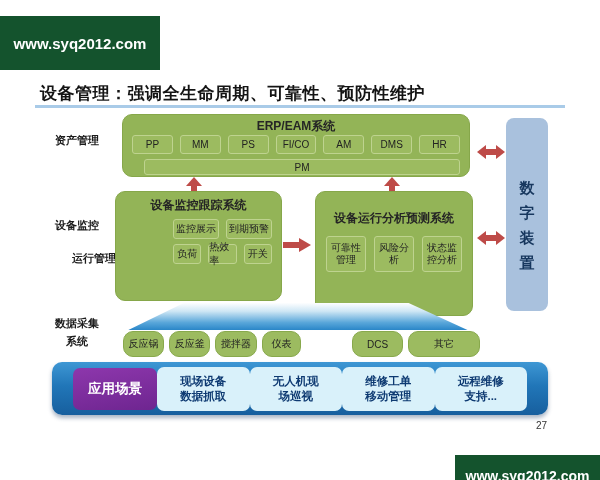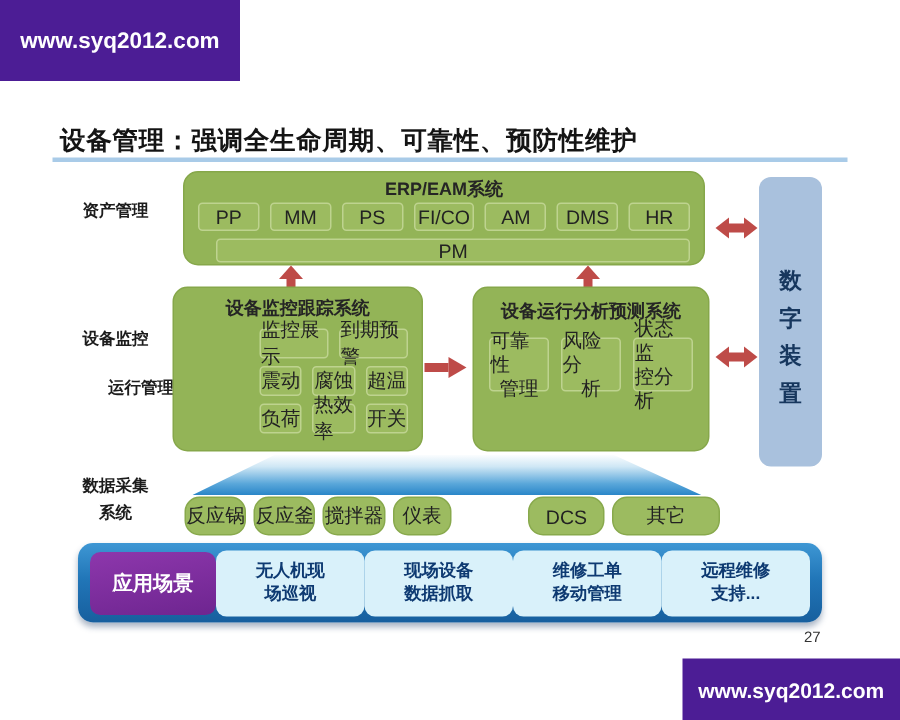--- a/index.html
+++ b/index.html
@@ -6,53 +6,53 @@
   html,body { width:600px; height:480px; }
   body {
     font-family:"Liberation Sans","DejaVu Sans",sans-serif;
     background:#ffffff; position:relative; overflow:hidden;
     --green:#93B457; --green-cell:#9CBB60; --cell-border:#bed38f;
     --red:#BE4B48; --navy:#17375E;
   }
   .abs { position:absolute; }
 
   
-  .banner { background:#4c1d95; color:#fff; font-weight:bold;
-    display:flex; align-items:center; justify-content:center; }
+  .banner { background:#14532d; color:#fff; font-weight:bold;
+    display:flex; align-items:center; justify-content:center;margin-top:16px; }
   .banner-top { left:0; top:0; width:160px; height:54px; font-size:15px; }
   .banner-bottom { left:455px; top:439px; width:145px; height:41px; font-size:14px; }
 
   
   .title { left:40px; top:82px; font-size:17px; font-weight:bold; color:#141414; letter-spacing:0.5px; }
   .title-underline { left:35px; top:105px; width:530px; height:3px; background:#A9CBE8; }
 
   
   .side-label { width:78px; text-align:center; font-size:11px; font-weight:bold; color:#1c1c1c; }
 
   
   .gbox { background:var(--green); border:1px solid #86a74a; border-radius:10px; color:#222; }
   .gbox-title { text-align:center; font-size:12px; font-weight:bold; color:#252525; }
   .cell { background:var(--green-cell); border:1px solid var(--cell-border); border-radius:3px;
     display:flex; align-items:center; justify-content:center;
-    font-size:13px; color:#222; }
+    font-size:10px; color:#222; }
 
   
   .erp-box { left:122px; top:114px; width:348px; height:63px; padding:2px 9px 0; }
   .erp-box .gbox-title { height:18px; line-height:18px; }
   .erp-row { display:flex; gap:7px; }
   .erp-row .cell { flex:1; height:19px; }
   .pm-bar { margin-top:5px; height:16px;margin-left:12px; }
 
   
   .track-box { left:115px; top:191px; width:167px; height:110px; padding:5px 9px; }
   .track-row { display:flex; gap:7px; margin-top:5px;padding-left:48px; }
   .track-row .cell { flex:1; height:20px; }
 
   
-  .ana-box { left:315px; top:191px; width:158px; height:110px; padding:7px 10px;font-family:Liberation Serif, serif; }
+  .ana-box { left:315px; top:191px; width:158px; height:125px; padding:18px 10px;font-family:Liberation Serif, serif; }
   .ana-row { display:flex; gap:8px; margin-top:9px; }
   .ana-row .cell { flex:1; height:36px; flex-direction:column; line-height:1.25; }
 
   
   .digital-box { left:506px; top:118px; width:42px; height:193px;
     background:#A9C1DD; border-radius:8px;
     display:flex; flex-direction:column; align-items:center;
     padding-top:62px; gap:10px; }
   .digital-box span { font-size:15px; font-weight:bold; color:var(--navy); line-height:1; }
 
@@ -82,21 +82,21 @@
     clip-path:polygon(17% 0, 80% 0, 96.5% 100%, 1.5% 100%); }
 
   
   .device-row { left:123px; top:331px; width:357px; height:26px; display:flex; gap:5px; }
   .device-row .cell { border-radius:10px; border:1px solid #88a94c; }
 
   
   .app-bar { left:52px; top:362px; width:496px; height:53px;
     background:linear-gradient(180deg,#3E97D4 0%,#2176B8 45%,#175F9E 100%);
     border-radius:10px; box-shadow:0 3px 4px rgba(40,70,110,0.4);
-    display:flex; align-items:center; padding:0 8px; }
+    display:flex; align-items:center; padding:0 21px; }
   .app-label { width:84px; height:42px; flex:none; border-radius:7px;
     background:linear-gradient(170deg,#8D37AC 0%,#6E2590 100%);
     color:#fff; font-size:13.5px; font-weight:bold;
     display:flex; align-items:center; justify-content:center; }
   .app-item { flex:1; height:44px; background:#D9F1FA; border-radius:7px;
     color:#0E3A72; font-size:11.5px; font-weight:bold; line-height:1.3;
     display:flex; flex-direction:column; align-items:center; justify-content:center;
     text-align:center; }
 
   .page-num { left:536px; top:420px; font-size:10px; color:#333; }
@@ -138,25 +138,20 @@
 <div class="abs uparrow" style="left:384px; top:177px;">
   <div class="head"></div>
   <div class="stem"></div>
 </div>
 
 <div class="abs gbox track-box">
   <div class="gbox-title">设备监控跟踪系统</div>
   <div class="track-row">
     <div class="cell">监控展示</div>
     <div class="cell">到期预警</div>
-  </div>
-  <div class="track-row">
-    <div class="cell">震动</div>
-    <div class="cell">腐蚀</div>
-    <div class="cell">超温</div>
   </div>
   <div class="track-row">
     <div class="cell">负荷</div>
     <div class="cell">热效率</div>
     <div class="cell">开关</div>
   </div>
 </div>
 
 <div class="abs rightarrow" style="left:283px; top:238px;">
   <div class="stem"></div>
@@ -207,28 +202,28 @@
   <div class="cell" style="flex:42;">搅拌器</div>
   <div class="cell" style="flex:40;">仪表</div>
   <div class="cell" style="flex:42;margin-top:44px;">PLC</div>
   <div class="cell" style="flex:52;">DCS</div>
   <div class="cell" style="flex:75;">其它</div>
 </div>
 
 <div class="abs app-bar">
   <div class="app-label">应用场景</div>
   <div class="app-item">
+    <span>现场设备</span>
+    <span>数据抓取</span>
+  </div>
+  <div class="app-item">
     <span>无人机现</span>
     <span>场巡视</span>
   </div>
   <div class="app-item">
-    <span>现场设备</span>
-    <span>数据抓取</span>
-  </div>
-  <div class="app-item">
     <span>维修工单</span>
     <span>移动管理</span>
   </div>
   <div class="app-item">
     <span>远程维修</span>
     <span>支持...</span>
   </div>
 </div>
 
 <div class="abs page-num">27</div>

